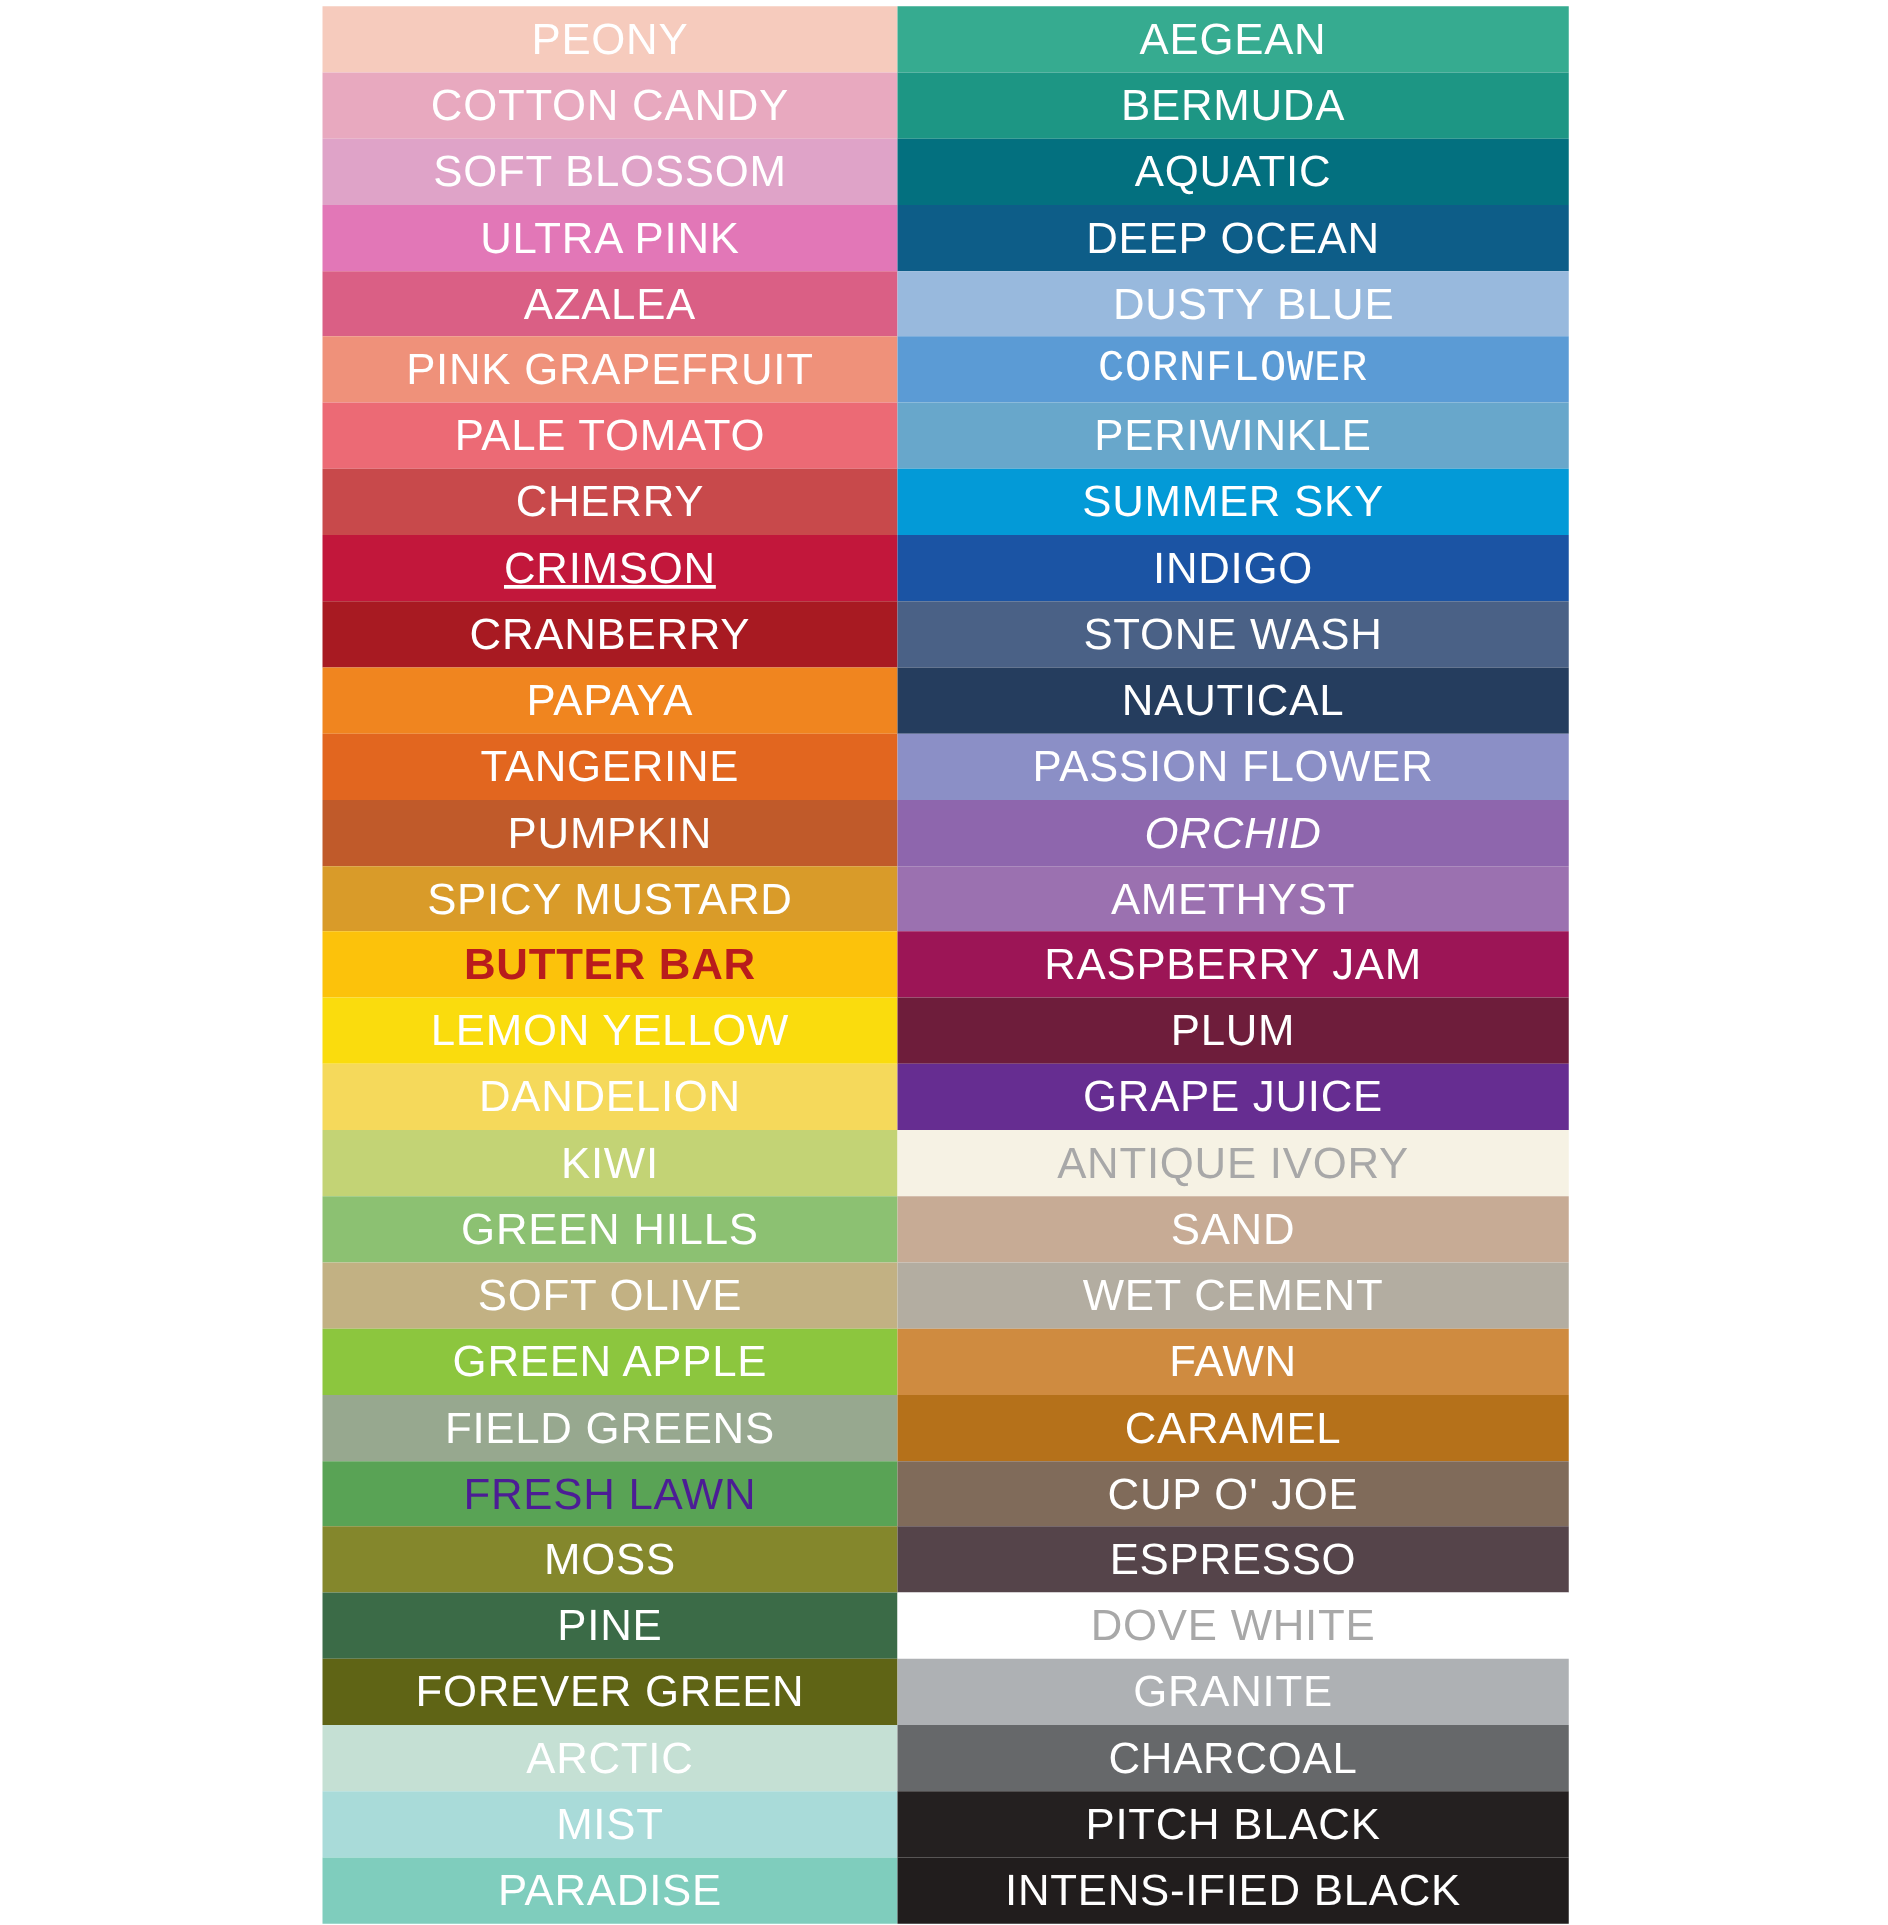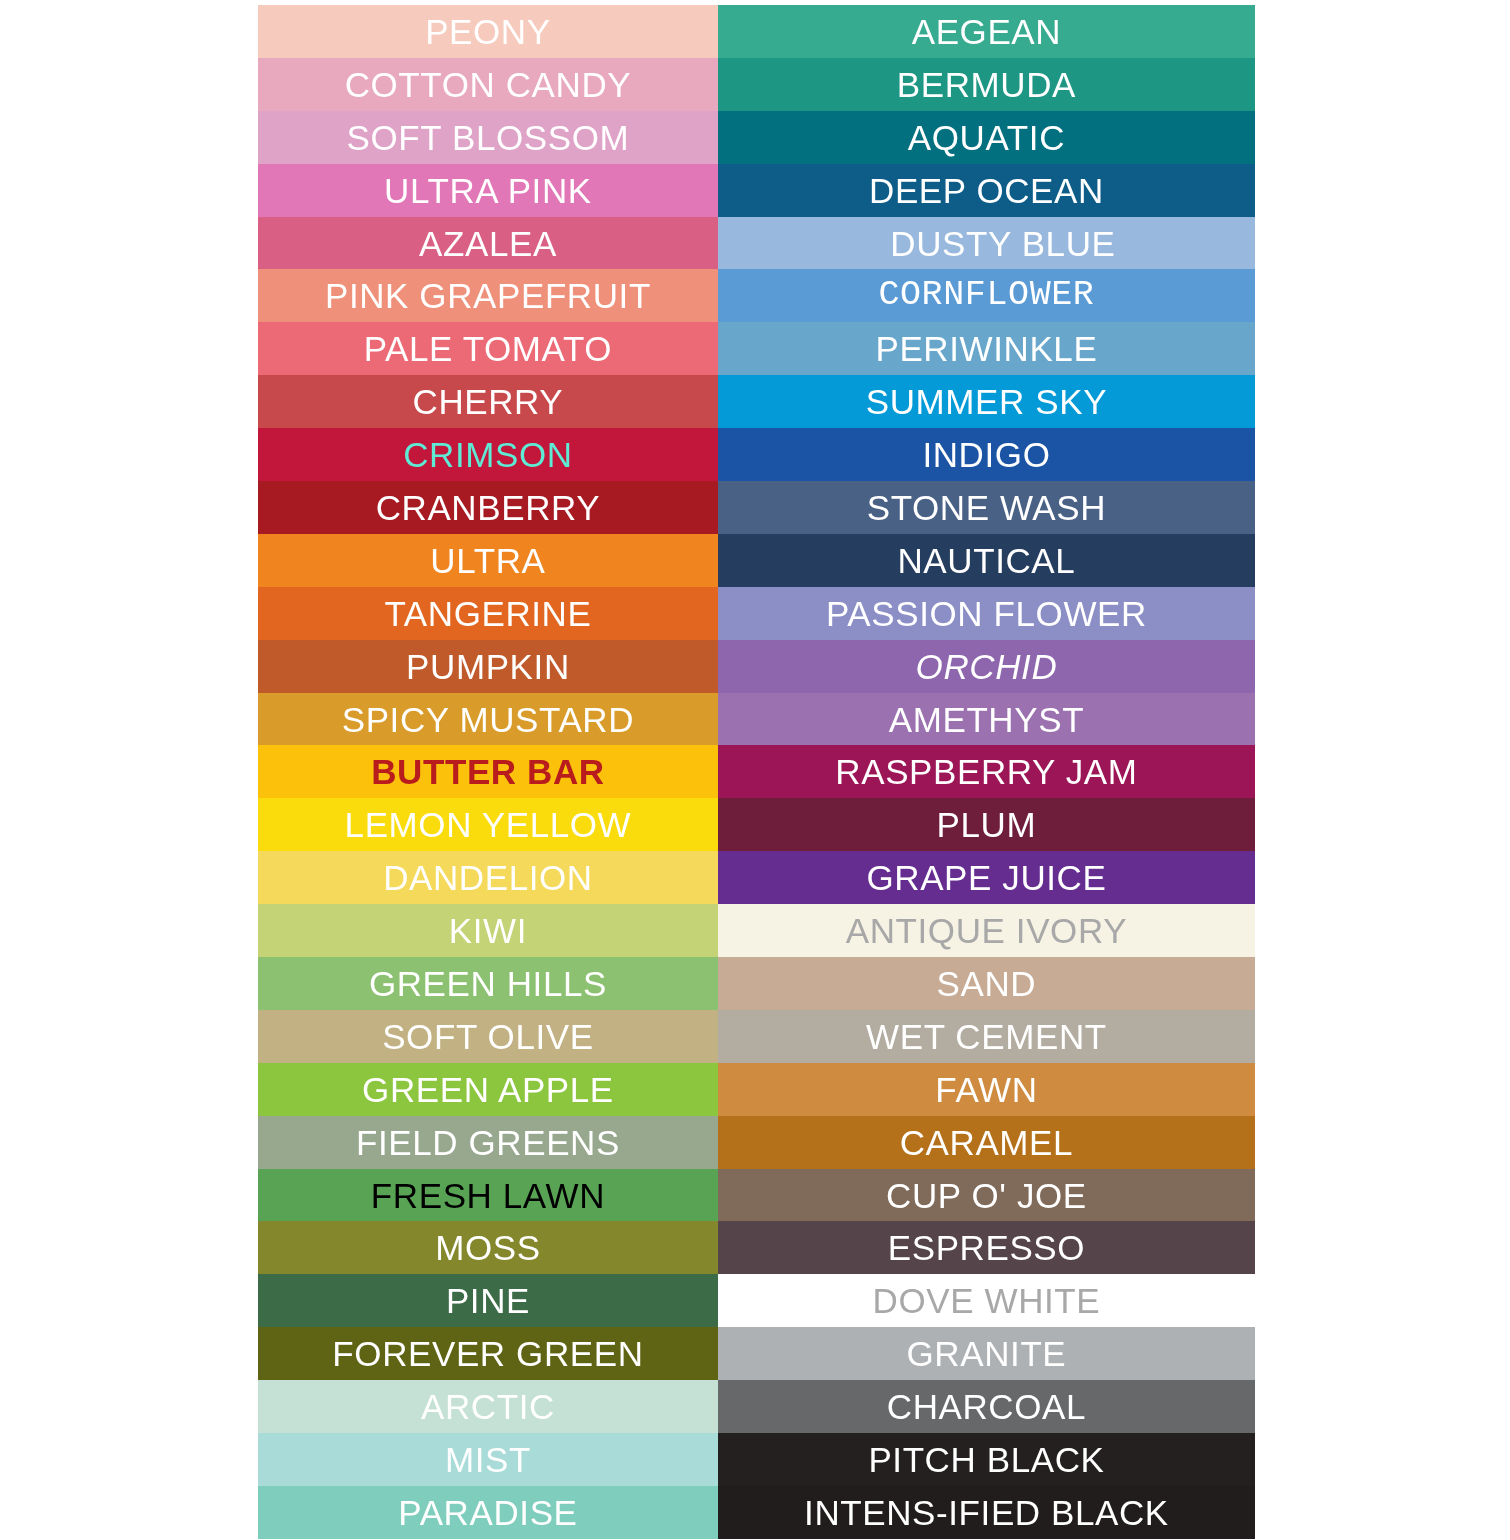--- a/index.html
+++ b/index.html
@@ -80,27 +80,27 @@
         <div class="swatch" style="background: rgb(239, 145, 122);">
           <span class="swatch-label" style="color: rgb(255, 255, 255);">PINK GRAPEFRUIT</span>
         </div>
         <div class="swatch" style="background: rgb(236, 106, 117);">
           <span class="swatch-label" style="color: rgb(255, 255, 255);">PALE TOMATO</span>
         </div>
         <div class="swatch" style="background: rgb(200, 73, 75);">
           <span class="swatch-label" style="color: rgb(255, 255, 255);">CHERRY</span>
         </div>
         <div class="swatch" style="background: rgb(194, 23, 59);">
-          <span class="swatch-label" style="color: #5eead4;">CRIMSON</span>
+          <span class="swatch-label" style="color: #ffffff; text-decoration: underline;">CRIMSON</span>
         </div>
         <div class="swatch" style="background: rgb(168, 26, 34);">
           <span class="swatch-label" style="color: rgb(255, 255, 255);">CRANBERRY</span>
         </div>
         <div class="swatch" style="background: rgb(240, 133, 31);">
-          <span class="swatch-label" style="color: rgb(255, 255, 255);">ULTRA</span>
+          <span class="swatch-label" style="color: rgb(255, 255, 255);">PAPAYA</span>
         </div>
         <div class="swatch" style="background: rgb(226, 102, 31);">
           <span class="swatch-label" style="color: rgb(255, 255, 255);">TANGERINE</span>
         </div>
         <div class="swatch" style="background: rgb(192, 90, 42);">
           <span class="swatch-label" style="color: rgb(255, 255, 255);">PUMPKIN</span>
         </div>
         <div class="swatch" style="background: rgb(217, 155, 41);">
           <span class="swatch-label" style="color: rgb(255, 255, 255);">SPICY MUSTARD</span>
         </div>
@@ -122,21 +122,21 @@
         <div class="swatch" style="background: rgb(194, 177, 131);">
           <span class="swatch-label" style="color: rgb(255, 255, 255);">SOFT OLIVE</span>
         </div>
         <div class="swatch" style="background: rgb(140, 198, 62);">
           <span class="swatch-label" style="color: rgb(255, 255, 255);">GREEN APPLE</span>
         </div>
         <div class="swatch" style="background: rgb(151, 168, 143);">
           <span class="swatch-label" style="color: rgb(255, 255, 255);">FIELD GREENS</span>
         </div>
         <div class="swatch" style="background: rgb(89, 163, 85);">
-          <span class="swatch-label" style="color: #000000;">FRESH LAWN</span>
+          <span class="swatch-label" style="color: #4c1d95;">FRESH LAWN</span>
         </div>
         <div class="swatch" style="background: rgb(132, 135, 44);">
           <span class="swatch-label" style="color: rgb(255, 255, 255);">MOSS</span>
         </div>
         <div class="swatch" style="background: rgb(59, 107, 71);">
           <span class="swatch-label" style="color: rgb(255, 255, 255);">PINE</span>
         </div>
         <div class="swatch" style="background: rgb(95, 100, 21);">
           <span class="swatch-label" style="color: rgb(255, 255, 255);">FOREVER GREEN</span>
         </div>

